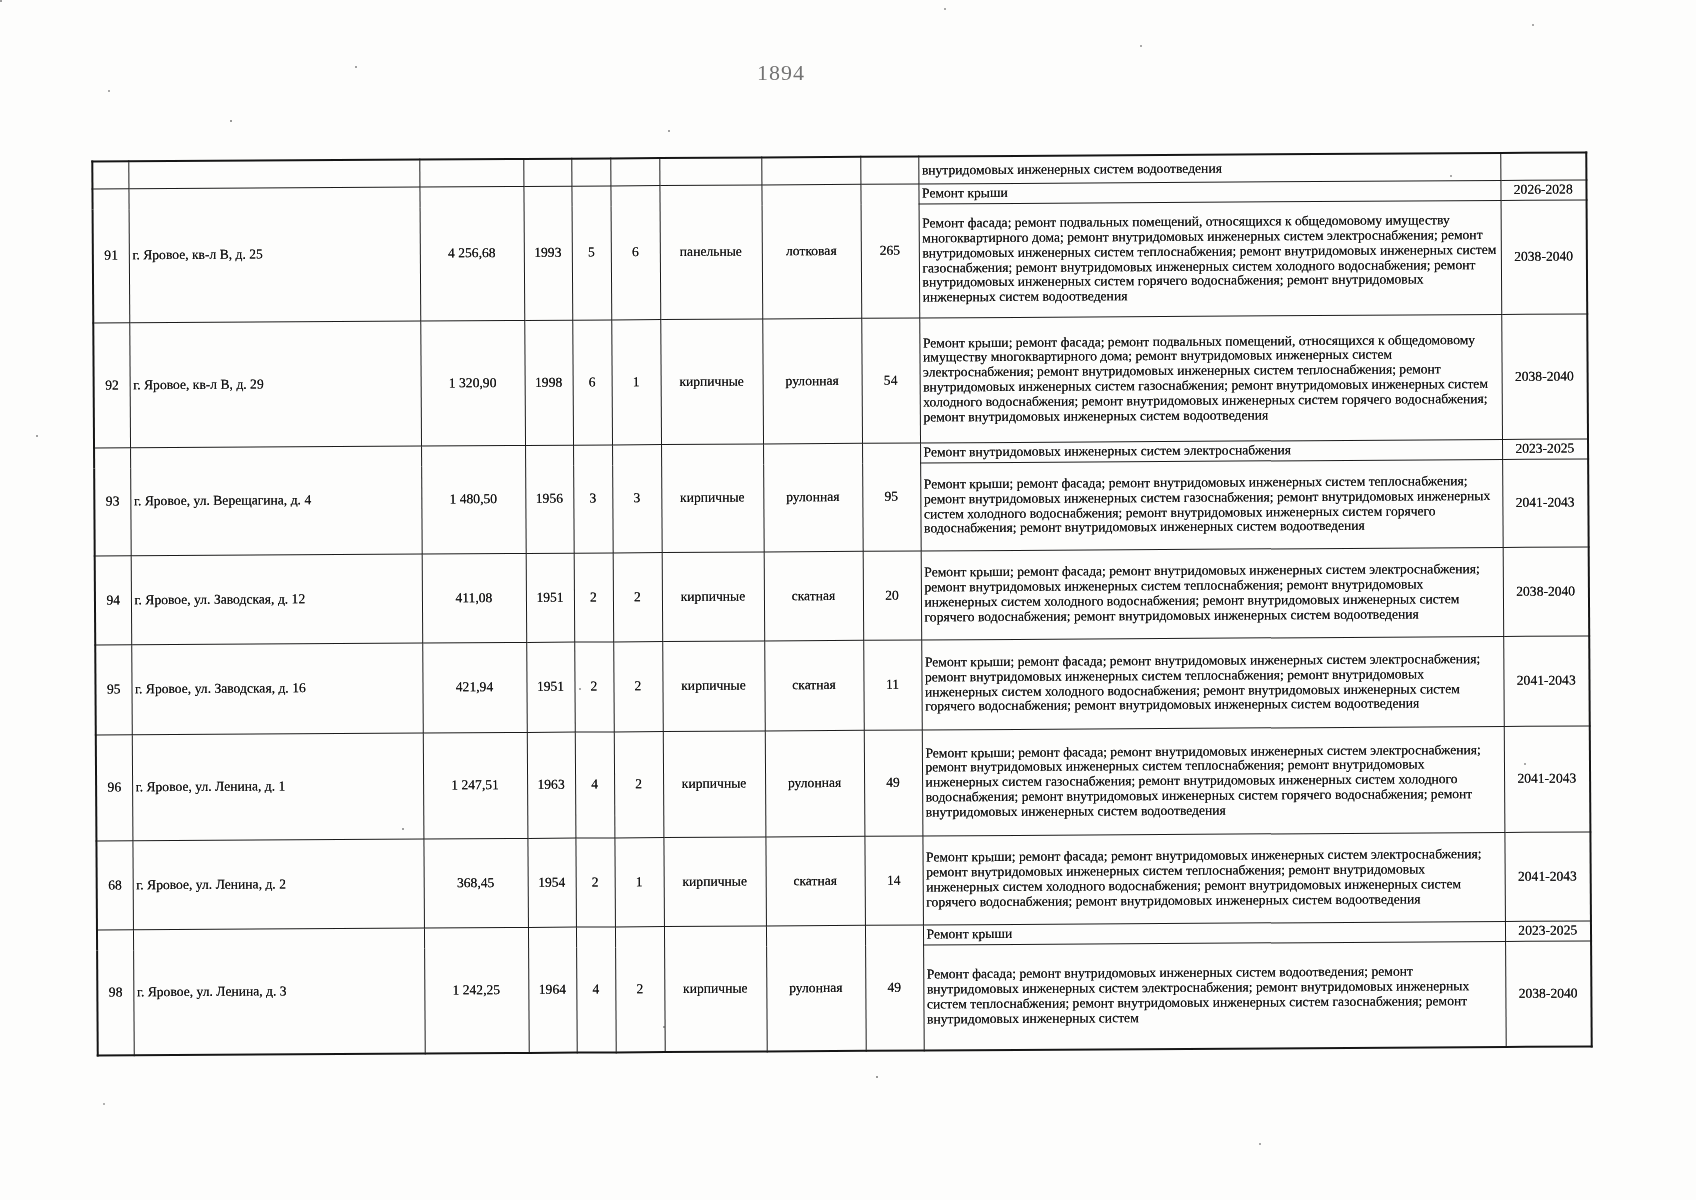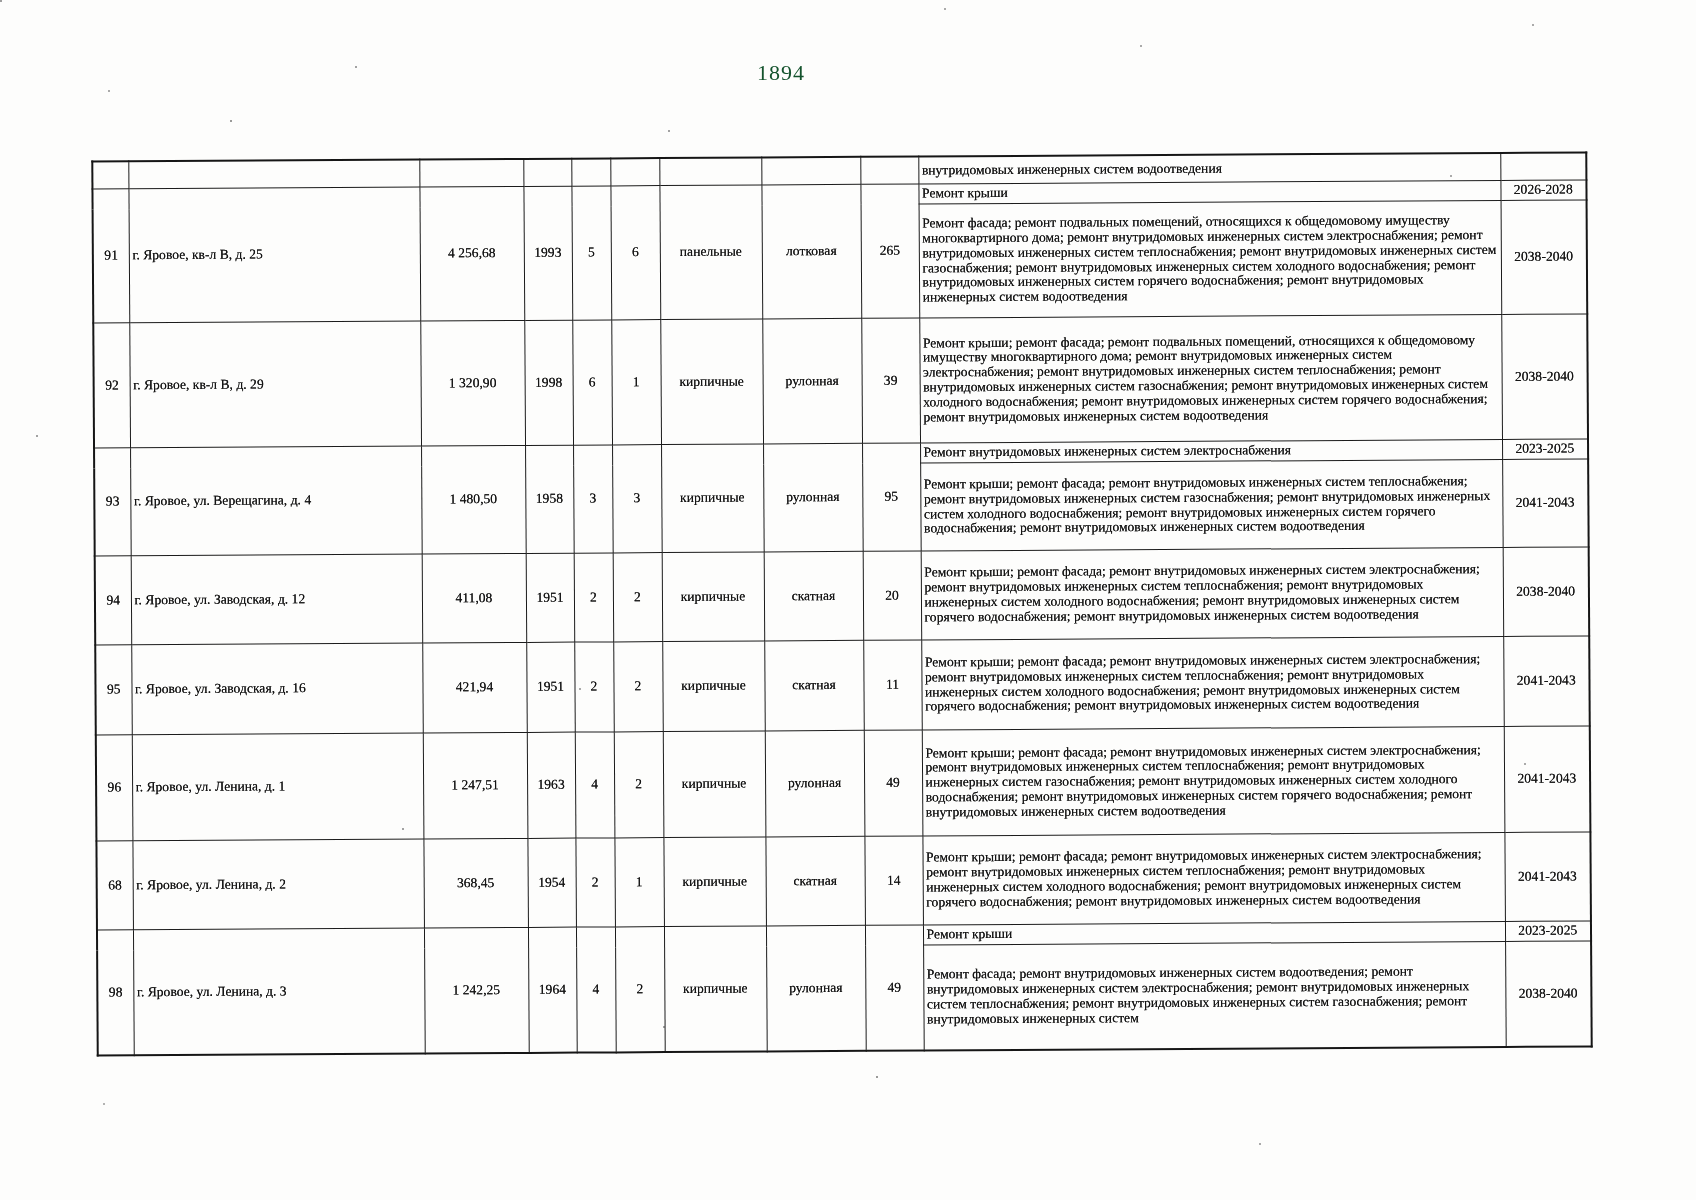--- a/index.html
+++ b/index.html
@@ -3,21 +3,21 @@
 <meta charset="utf-8">
 <style>
   html,body{margin:0;padding:0;}
   body{
     width:1696px;height:1200px;position:relative;overflow:hidden;
     background:#fdfdfc;color:#141414;
     font-family:"Liberation Serif","DejaVu Serif",serif;
   }
   .page-number{
     position:absolute;top:60px;left:781px;transform:translateX(-50%);
-    font-size:22px;letter-spacing:1px;color:#14532d;
+    font-size:22px;letter-spacing:1px;color:#737373;
   }
   .scan{
     position:absolute;left:94px;top:156px;width:1494px;
     transform:rotate(-0.35deg);transform-origin:50% 50%;
   }
   table.reg{
     border-collapse:collapse;table-layout:fixed;width:1494px;
     border:2px solid #161616;
   }
   table.reg td{
@@ -111,30 +111,30 @@
 
     <tr class="h92">
       <td class="c">92</td>
       <td class="addr">г. Яровое, кв-л В, д. 29</td>
       <td class="c">1 320,90</td>
       <td class="c">1998</td>
       <td class="c">6</td>
       <td class="c">1</td>
       <td class="c">кирпичные</td>
       <td class="c">рулонная</td>
-      <td class="c">39</td>
+      <td class="c">54</td>
       <td class="works">Ремонт крыши; ремонт фасада; ремонт подвальных помещений, относящихся к общедомовому имуществу многоквартирного дома; ремонт внутридомовых инженерных систем электроснабжения; ремонт внутридомовых инженерных систем теплоснабжения; ремонт внутридомовых инженерных систем газоснабжения; ремонт внутридомовых инженерных систем холодного водоснабжения; ремонт внутридомовых инженерных систем горячего водоснабжения; ремонт внутридомовых инженерных систем водоотведения</td>
       <td class="period">2038-2040</td>
     </tr>
 
     <tr class="h-sub">
       <td class="c" rowspan="2">93</td>
       <td class="addr" rowspan="2">г. Яровое, ул. Верещагина, д. 4</td>
       <td class="c" rowspan="2">1 480,50</td>
-      <td class="c" rowspan="2">1958</td>
+      <td class="c" rowspan="2">1956</td>
       <td class="c" rowspan="2">3</td>
       <td class="c" rowspan="2">3</td>
       <td class="c" rowspan="2">кирпичные</td>
       <td class="c" rowspan="2">рулонная</td>
       <td class="c" rowspan="2">95</td>
       <td class="works">Ремонт внутридомовых инженерных систем электроснабжения</td>
       <td class="period">2023-2025</td>
     </tr>
     <tr class="h93b">
       <td class="works">Ремонт крыши; ремонт фасада; ремонт внутридомовых инженерных систем теплоснабжения; ремонт внутридомовых инженерных систем газоснабжения; ремонт внутридомовых инженерных систем холодного водоснабжения; ремонт внутридомовых инженерных систем горячего водоснабжения; ремонт внутридомовых инженерных систем водоотведения</td>

